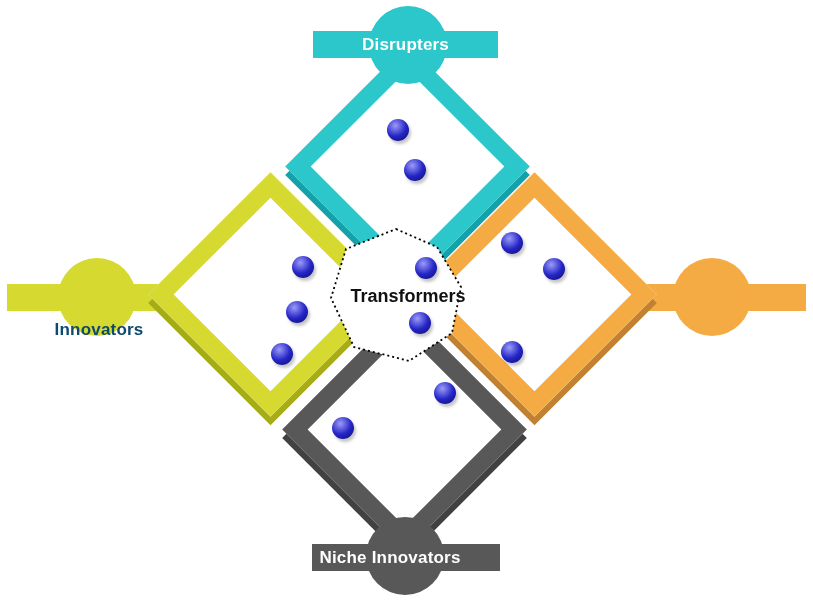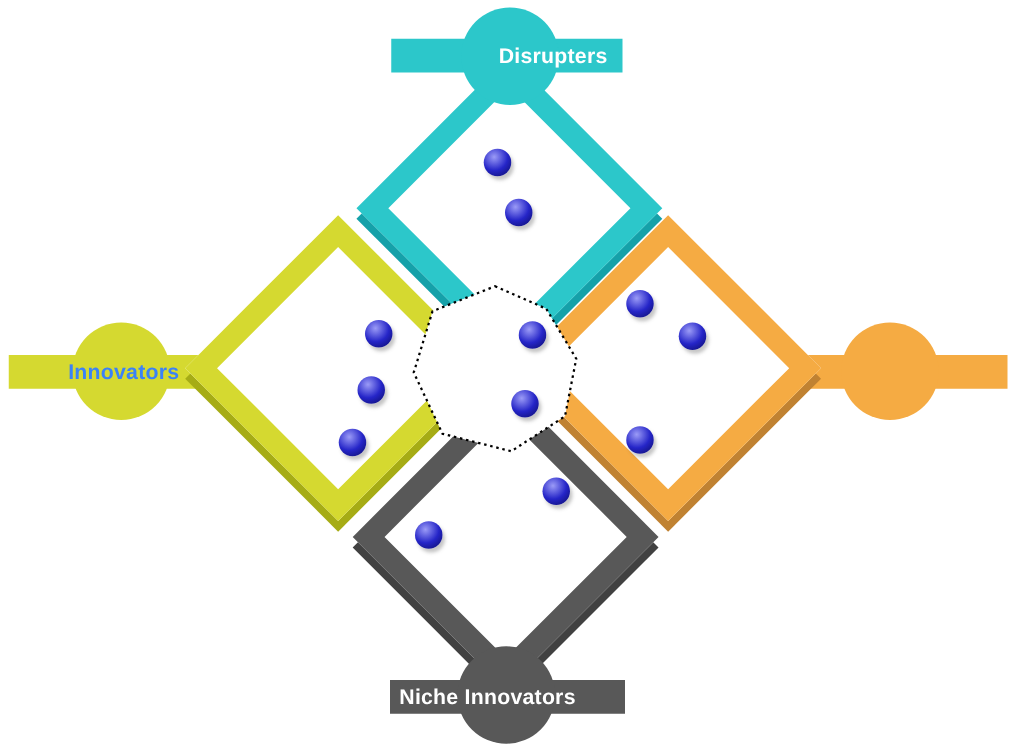--- a/index.html
+++ b/index.html
@@ -62,28 +62,29 @@
   <div class="diamond" id="dia-disrupters" style="border-color: rgb(44, 199, 202); box-shadow: rgb(21, 161, 169) 6px 6px 0px;"></div>
   <div class="diamond" id="dia-innovators" style="border-color: rgb(213, 217, 48); box-shadow: rgb(166, 172, 21) 6px 6px 0px;"></div>
   <div class="diamond" id="dia-reformers" style="border-color: rgb(245, 171, 67); box-shadow: rgb(192, 130, 50) 6px 6px 0px;"></div>
   <div class="diamond" id="dia-niche" style="border-color: rgb(88, 88, 88); box-shadow: rgb(65, 65, 65) 6px 6px 0px;"></div>
 
   <div class="hub" id="hub-disrupters" style="background: rgb(44, 199, 202);"></div>
   <div class="hub" id="hub-innovators" style="background: rgb(213, 217, 48);"></div>
   <div class="hub" id="hub-reformers" style="background: rgb(245, 171, 67);"></div>
   <div class="hub" id="hub-niche" style="background: rgb(88, 88, 88);"></div>
 
-  <div class="zone-label" id="lab-disrupters" style="color: rgb(255, 255, 255); padding-left: 37px;">Disrupters</div>
-  <div class="zone-label" id="lab-innovators" style="color: #3b82f6;">Innovators</div>
+  <div class="zone-label" id="lab-disrupters" style="color: rgb(255, 255, 255);">Disrupters</div>
+  <div class="zone-label" id="lab-innovators" style="color: #0c4a6e; margin-top: 32px;">Innovators</div>
   <div class="zone-label" id="lab-reformers" style="color: rgb(255, 255, 255); margin-top: 44px;">Reformers</div>
   <div class="zone-label" id="lab-niche" style="color: rgb(255, 255, 255);">Niche Innovators</div>
 
   <svg id="octagon-svg" width="813" height="600">
     <polygon id="octagon-shape" points="396,229 437,247 461,287 452,333 409,361 354,347 331,298 346,249" fill="#ffffff" stroke="#000000" stroke-width="1.8" stroke-dasharray="2,3"></polygon>
   </svg>
+  <div id="center-label" style="color: rgb(17, 17, 17);">Transformers</div>
 
 <div class="dot" style="width: 22px; height: 22px; left: 387px; top: 119px; background: radial-gradient(circle at 38% 30%, rgb(155, 155, 247) 0%, rgb(37, 37, 200) 52%, rgb(10, 10, 98) 100%);"></div>
     <div class="dot" style="width: 22px; height: 22px; left: 404px; top: 159px; background: radial-gradient(circle at 38% 30%, rgb(155, 155, 247) 0%, rgb(37, 37, 200) 52%, rgb(10, 10, 98) 100%);"></div>
     <div class="dot" style="width: 22px; height: 22px; left: 292px; top: 256px; background: radial-gradient(circle at 38% 30%, rgb(155, 155, 247) 0%, rgb(37, 37, 200) 52%, rgb(10, 10, 98) 100%);"></div>
     <div class="dot" style="width: 22px; height: 22px; left: 286px; top: 301px; background: radial-gradient(circle at 38% 30%, rgb(155, 155, 247) 0%, rgb(37, 37, 200) 52%, rgb(10, 10, 98) 100%);"></div>
     <div class="dot" style="width: 22px; height: 22px; left: 271px; top: 343px; background: radial-gradient(circle at 38% 30%, rgb(155, 155, 247) 0%, rgb(37, 37, 200) 52%, rgb(10, 10, 98) 100%);"></div>
     <div class="dot" style="width: 22px; height: 22px; left: 415px; top: 257px; background: radial-gradient(circle at 38% 30%, rgb(155, 155, 247) 0%, rgb(37, 37, 200) 52%, rgb(10, 10, 98) 100%);"></div>
     <div class="dot" style="width: 22px; height: 22px; left: 409px; top: 312px; background: radial-gradient(circle at 38% 30%, rgb(155, 155, 247) 0%, rgb(37, 37, 200) 52%, rgb(10, 10, 98) 100%);"></div>
     <div class="dot" style="width: 22px; height: 22px; left: 501px; top: 232px; background: radial-gradient(circle at 38% 30%, rgb(155, 155, 247) 0%, rgb(37, 37, 200) 52%, rgb(10, 10, 98) 100%);"></div>
     <div class="dot" style="width: 22px; height: 22px; left: 543px; top: 258px; background: radial-gradient(circle at 38% 30%, rgb(155, 155, 247) 0%, rgb(37, 37, 200) 52%, rgb(10, 10, 98) 100%);"></div>

